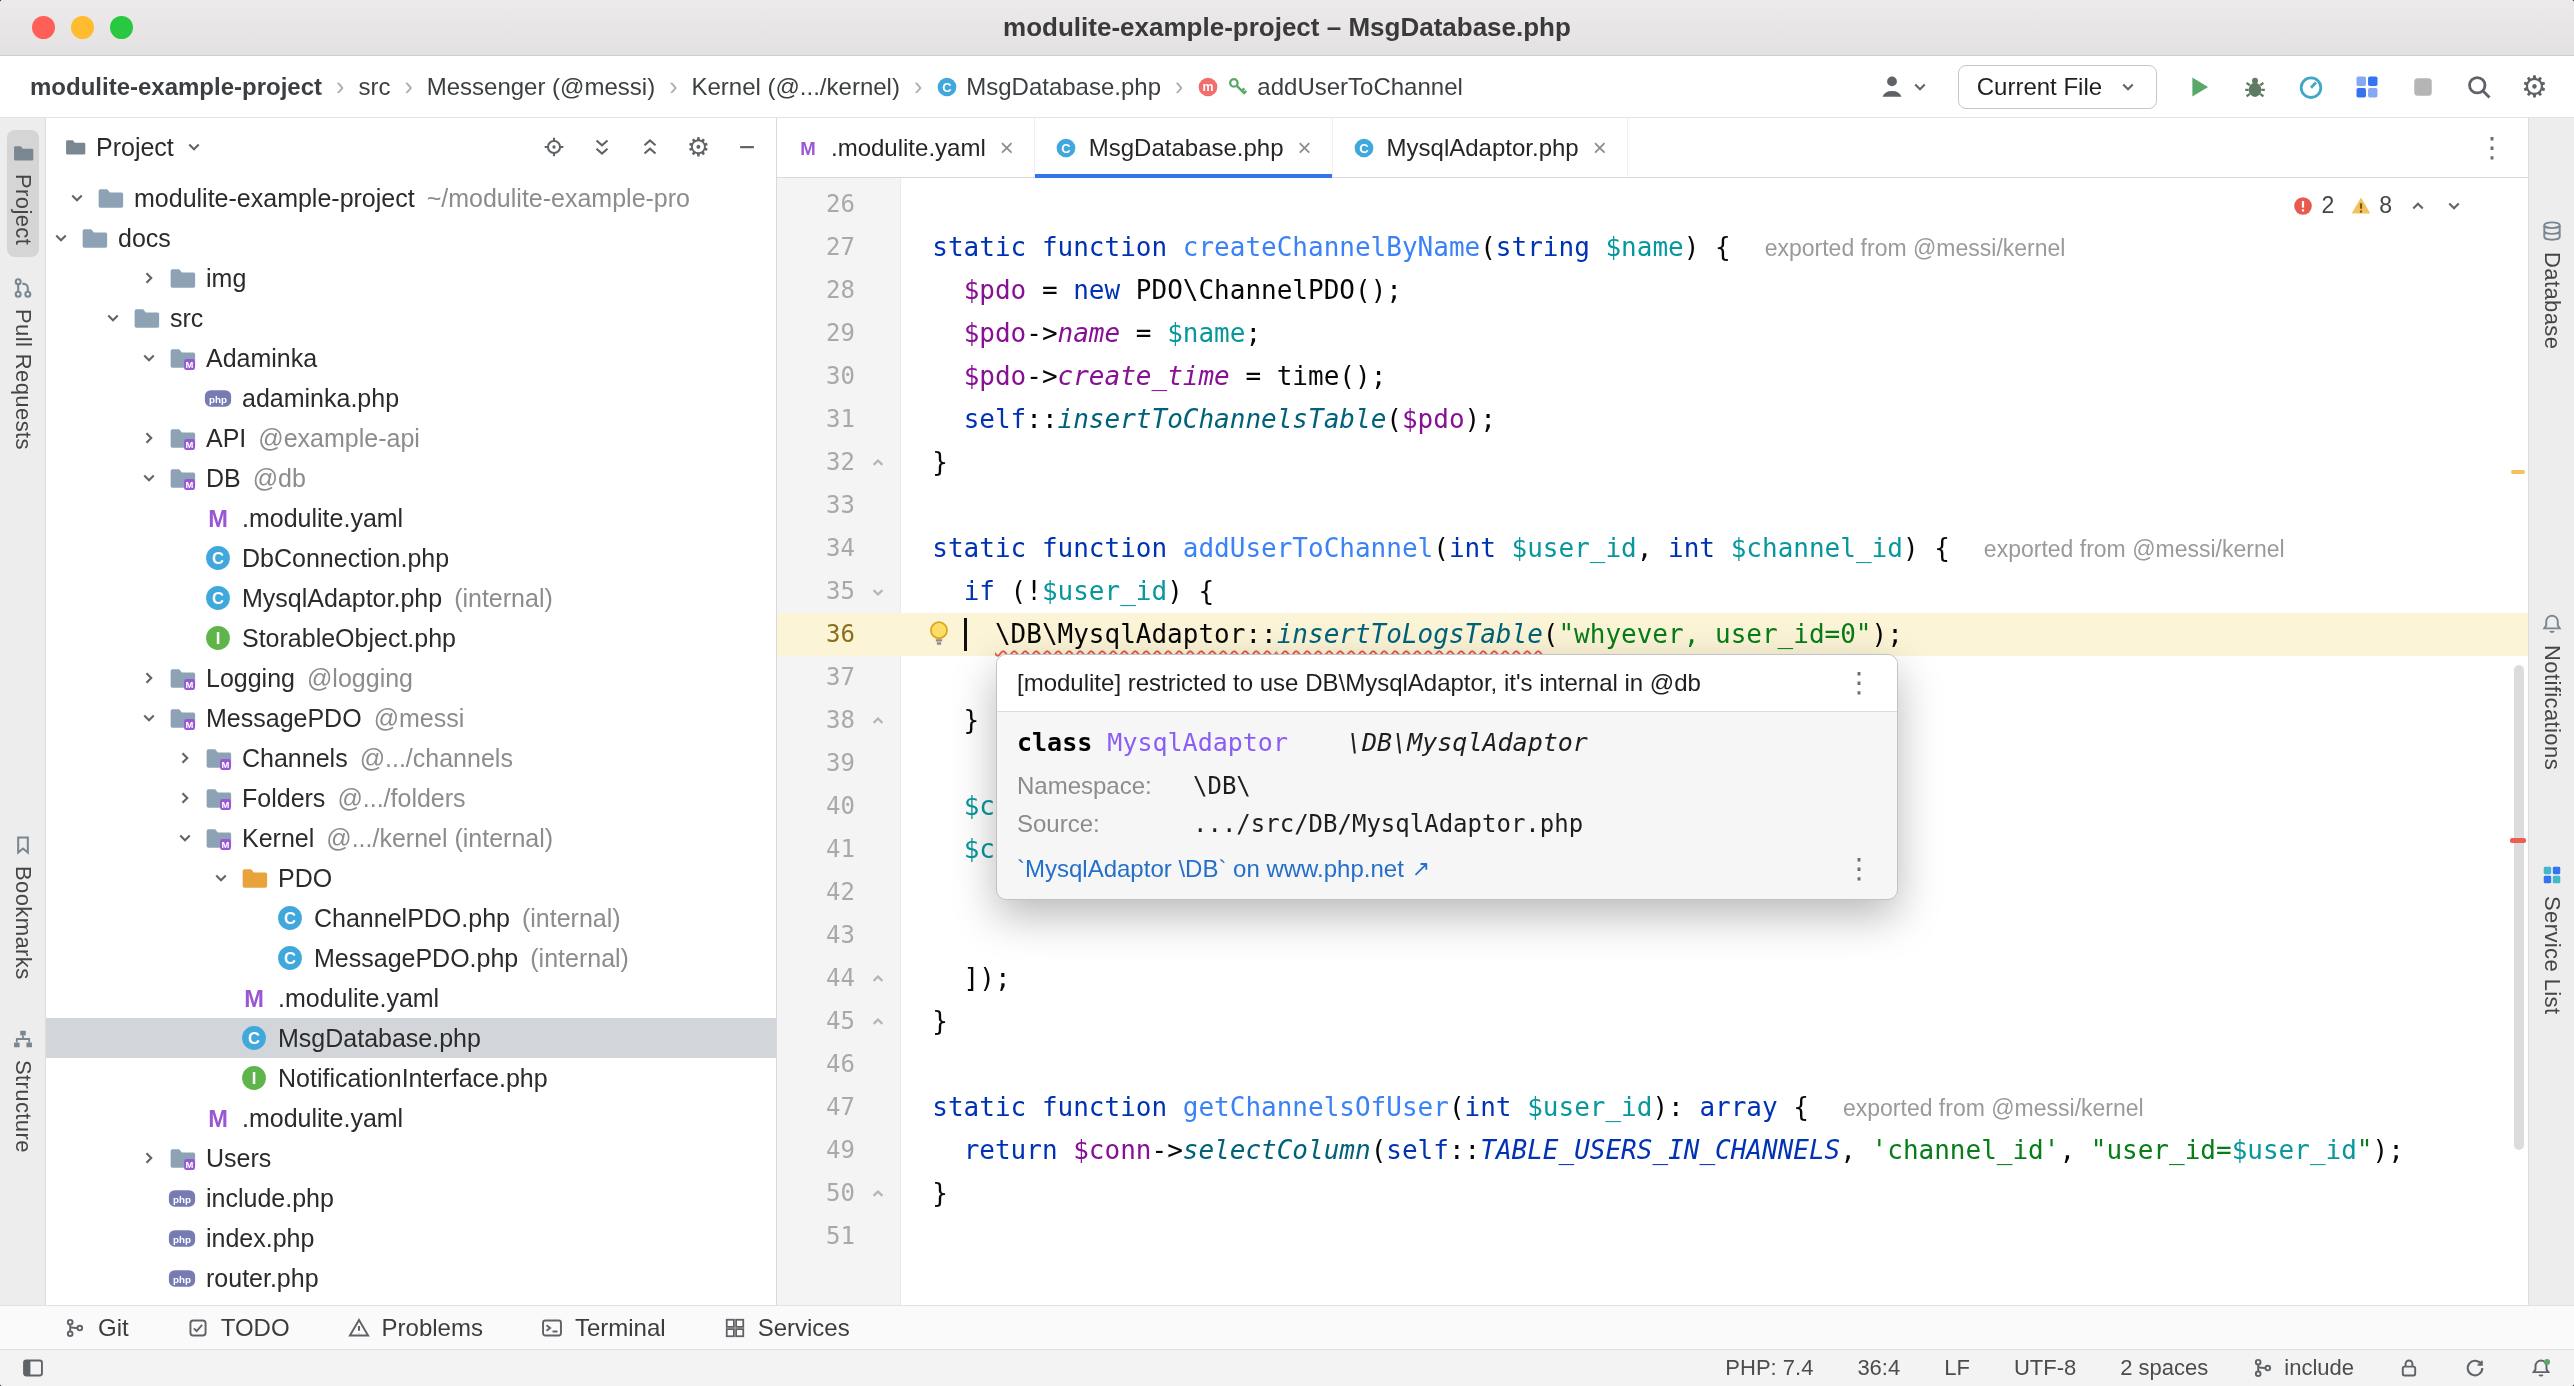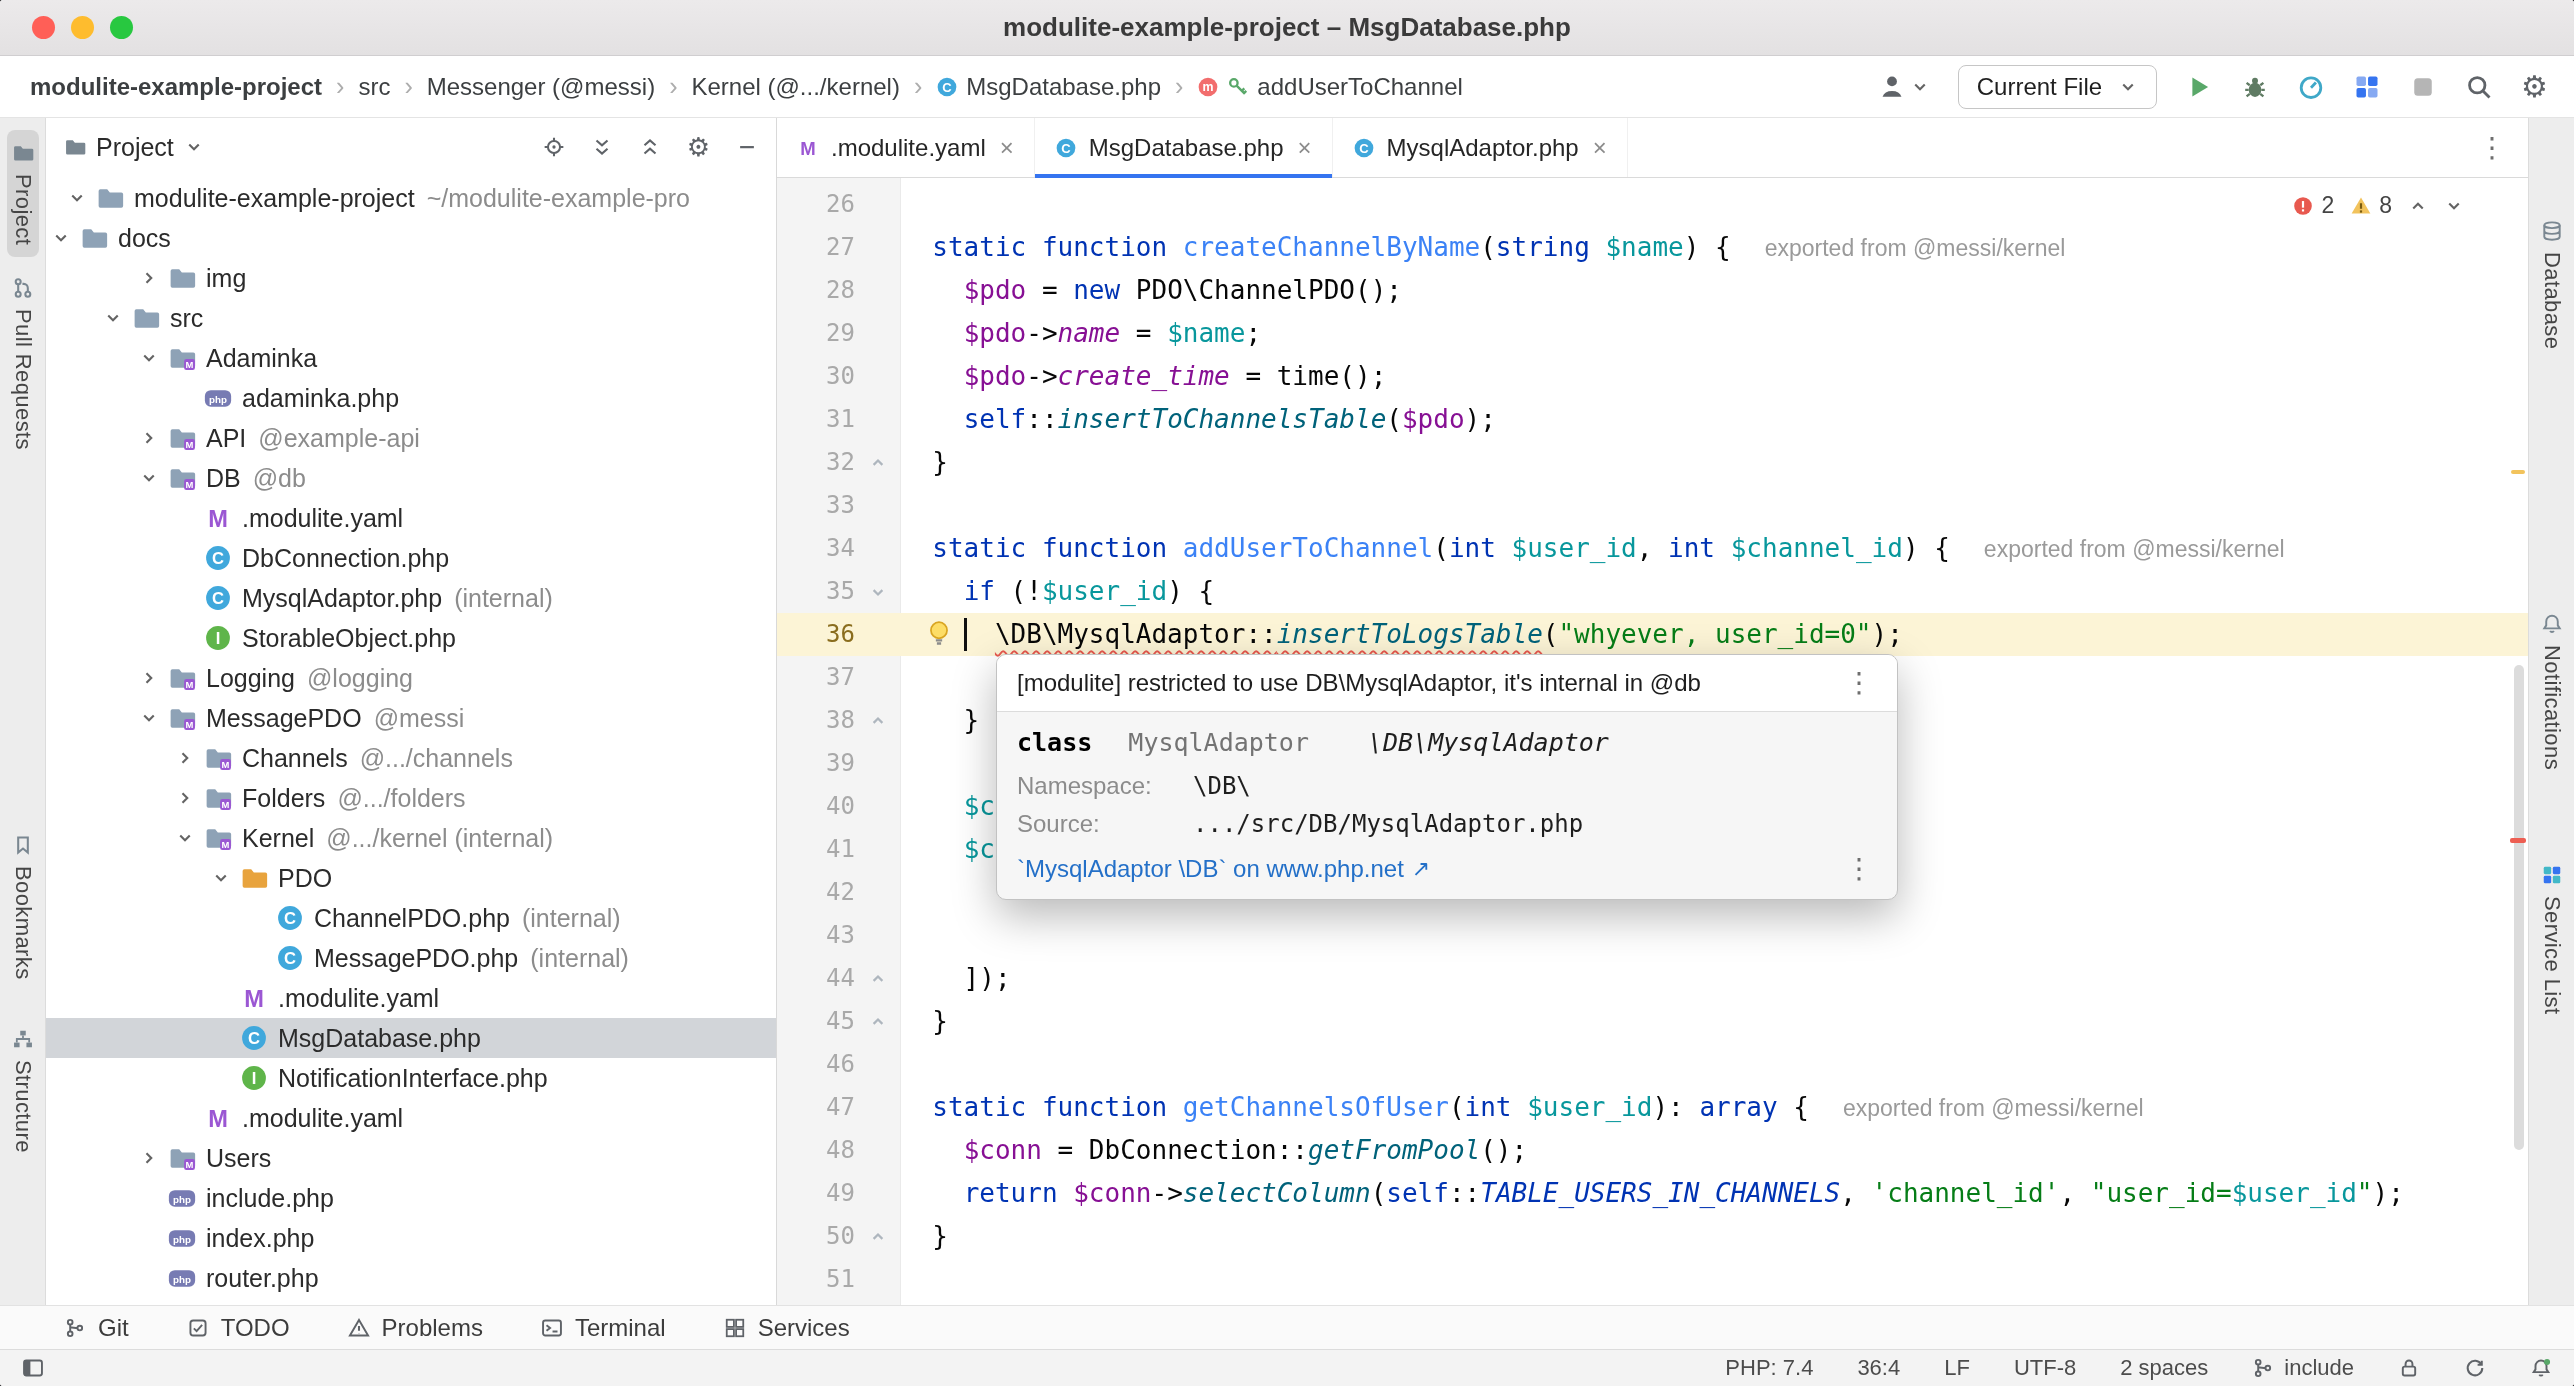--- a/index.html
+++ b/index.html
@@ -69,21 +69,21 @@
 .sb-thumb{position:absolute;right:4px;top:487px;width:10px;height:485px;background:rgba(40,40,40,.16);border-radius:5px}
 .sb-err{position:absolute;right:2px;top:660px;width:16px;height:5px;background:#ED5E52;border-radius:2px}
 .sb-warn{position:absolute;right:3px;top:292px;width:14px;height:4px;background:#F2C35C;border-radius:2px}
 
 .popup{position:absolute;left:219px;top:476px;width:902px;background:#F6F6F6;border:1px solid #C2C2C2;border-radius:10px;box-shadow:0 16px 44px rgba(0,0,0,.28);z-index:20;overflow:hidden;font-size:24px;color:#1E1E1E}
 .popup-head{background:#fff;padding:14px 20px;display:flex;align-items:center;border-bottom:1px solid #DCDCDC}
 .kebab{color:#6E6E6E;font-size:28px;line-height:1;padding:0 4px}
 .popup-head .kebab{margin-left:auto}
 .popup-class{padding:16px 20px 10px;font-family:"DejaVu Sans Mono",monospace;font-size:25px}
 .pc-kw{font-weight:700;color:#000}
-.pc-name{color:#737373;margin-left:21px}
+.pc-name{color:#8b5cf6;margin-left:0}
 .pc-fqn{font-style:italic;color:#1E1E1E;margin-left:44px}
 .popup-kv{padding:5px 20px;display:flex;align-items:center}
 .kv-label{width:176px;color:#8C8C8C;flex:none}
 .kv-value{color:#1E1E1E;font-family:"DejaVu Sans Mono",monospace;font-size:24px}
 .popup-link{padding:12px 20px 16px;display:flex;align-items:center;color:#2470C8}
 .popup-link .kebab{margin-left:auto}
 .link-arrow{margin-left:8px;font-size:22px}
 
 .btoolbar{height:44px;flex:none;background:#FAFAFA;border-top:1px solid #E2E2E2;display:flex;align-items:center;padding-left:64px;gap:58px;font-size:24px;color:#3C3C3C}
 .btool{display:flex;align-items:center;gap:12px}
@@ -924,25 +924,20 @@
             </div>
             <div class="cl">
               <span class="ln">46</span>
               <span class="fold"></span>
               <span class="ct"></span>
             </div>
             <div class="cl">
               <span class="ln">47</span>
               <span class="fold"></span>
               <span class="ct"><span class="sp">  </span><span class="kw">static</span><span class="sp"> </span><span class="kw">function</span><span class="sp"> </span><span class="fn">getChannelsOfUser</span><span class="sp">(</span><span class="kw">int</span><span class="sp"> </span><span class="param">$user_id</span><span class="sp">): </span><span class="kw">array</span><span class="sp"> {</span><span class="inlay">exported from @messi/kernel</span></span>
-            </div>
-            <div class="cl">
-              <span class="ln">48</span>
-              <span class="fold"></span>
-              <span class="ct"><span class="sp">    </span><span class="var">$conn</span><span class="sp"> = DbConnection::</span><span class="call">getFromPool</span><span class="sp">();</span></span>
             </div>
             <div class="cl">
               <span class="ln">49</span>
               <span class="fold"></span>
               <span class="ct"><span class="sp">    </span><span class="kw">return</span><span class="sp"> </span><span class="var">$conn</span><span class="sp">-&gt;</span><span class="call">selectColumn</span><span class="sp">(</span><span class="kw">self</span><span class="sp">::</span><span class="const">TABLE_USERS_IN_CHANNELS</span><span class="sp">, </span><span class="str">'channel_id'</span><span class="sp">, </span><span class="str">"user_id=</span><span class="param">$user_id</span><span class="str">"</span><span class="sp">);</span></span>
             </div>
             <div class="cl">
               <span class="ln">50</span>
               <span class="fold">
                 <span class="icon xs">

